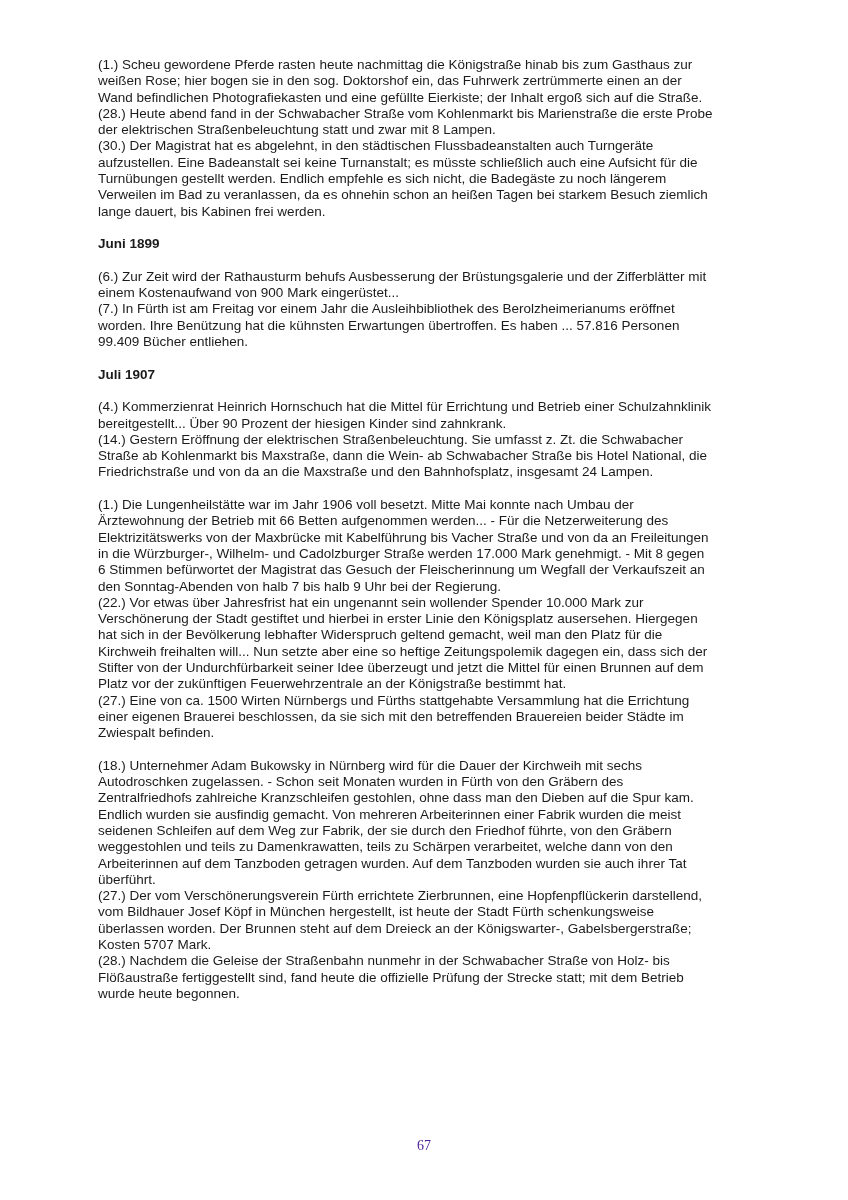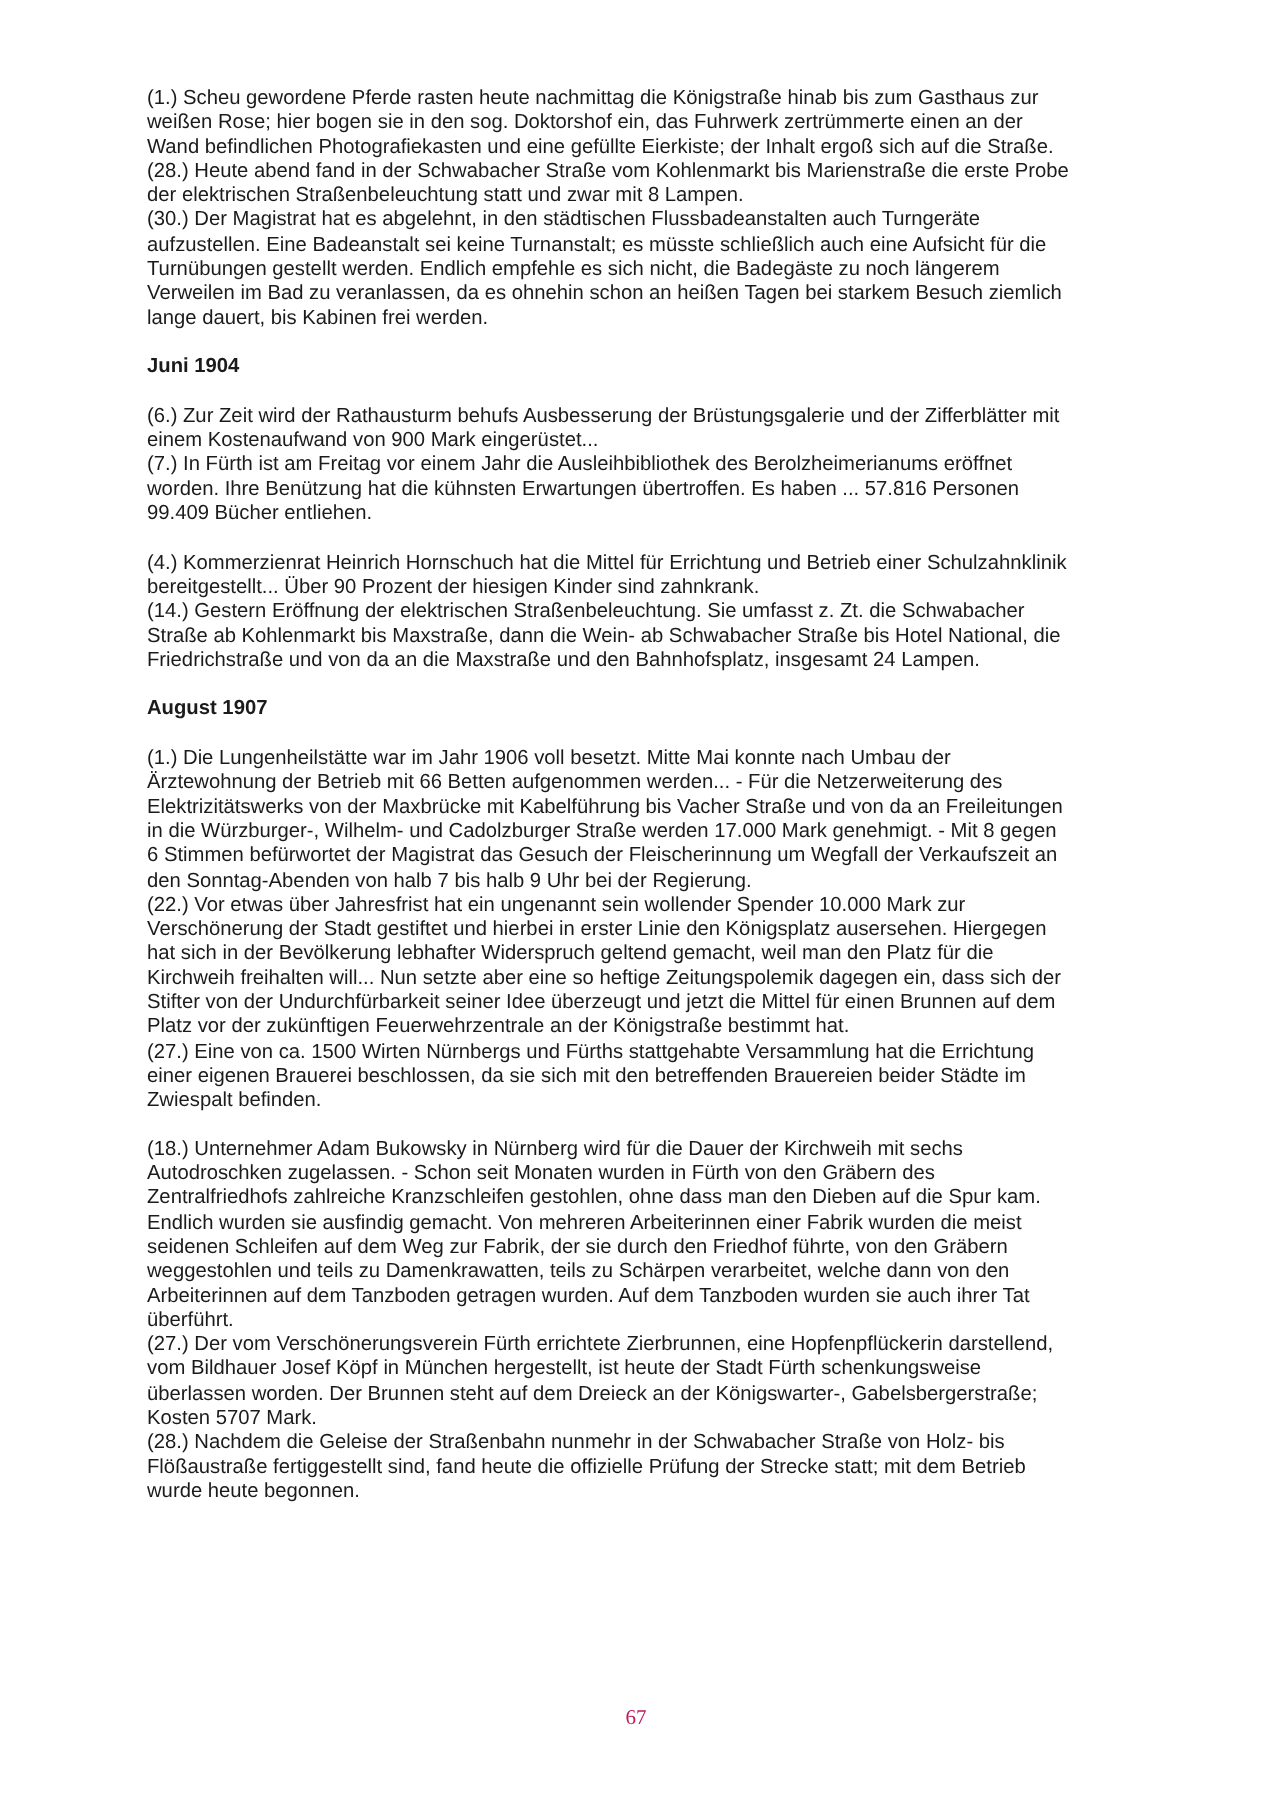--- a/index.html
+++ b/index.html
@@ -43,56 +43,56 @@
     white-space: pre;
   }
   .page-footer {
     position: absolute;
     left: 0;
     top: 1138px;
     width: 848px;
     text-align: center;
     font-family: "Liberation Serif", "DejaVu Serif", serif;
     font-size: 14px;
-    color: #be185d;
+    color: #4c1d95;
   }
 </style>
 </head>
 <body>
 
 <div class="page">
   <div class="doc-body">
 
     <div class="entry-paragraph">(1.) Scheu gewordene Pferde rasten heute nachmittag die Königstraße hinab bis zum Gasthaus zur
 weißen Rose; hier bogen sie in den sog. Doktorshof ein, das Fuhrwerk zertrümmerte einen an der
 Wand befindlichen Photografiekasten und eine gefüllte Eierkiste; der Inhalt ergoß sich auf die Straße.
 (28.) Heute abend fand in der Schwabacher Straße vom Kohlenmarkt bis Marienstraße die erste Probe
 der elektrischen Straßenbeleuchtung statt und zwar mit 8 Lampen.
 (30.) Der Magistrat hat es abgelehnt, in den städtischen Flussbadeanstalten auch Turngeräte
 aufzustellen. Eine Badeanstalt sei keine Turnanstalt; es müsste schließlich auch eine Aufsicht für die
 Turnübungen gestellt werden. Endlich empfehle es sich nicht, die Badegäste zu noch längerem
 Verweilen im Bad zu veranlassen, da es ohnehin schon an heißen Tagen bei starkem Besuch ziemlich
 lange dauert, bis Kabinen frei werden.</div>
 
-    <div class="month-heading">Juni 1904</div>
+    <div class="month-heading">Juni 1899</div>
 
     <div class="entry-paragraph">(6.) Zur Zeit wird der Rathausturm behufs Ausbesserung der Brüstungsgalerie und der Zifferblätter mit
 einem Kostenaufwand von 900 Mark eingerüstet...
 (7.) In Fürth ist am Freitag vor einem Jahr die Ausleihbibliothek des Berolzheimerianums eröffnet
 worden. Ihre Benützung hat die kühnsten Erwartungen übertroffen. Es haben ... 57.816 Personen
 99.409 Bücher entliehen.</div>
 
+    <div class="month-heading">Juli 1907</div>
 
     <div class="entry-paragraph">(4.) Kommerzienrat Heinrich Hornschuch hat die Mittel für Errichtung und Betrieb einer Schulzahnklinik
 bereitgestellt... Über 90 Prozent der hiesigen Kinder sind zahnkrank.
 (14.) Gestern Eröffnung der elektrischen Straßenbeleuchtung. Sie umfasst z. Zt. die Schwabacher
 Straße ab Kohlenmarkt bis Maxstraße, dann die Wein- ab Schwabacher Straße bis Hotel National, die
 Friedrichstraße und von da an die Maxstraße und den Bahnhofsplatz, insgesamt 24 Lampen.</div>
 
-    <div class="month-heading">August 1907</div>
 
     <div class="entry-paragraph">(1.) Die Lungenheilstätte war im Jahr 1906 voll besetzt. Mitte Mai konnte nach Umbau der
 Ärztewohnung der Betrieb mit 66 Betten aufgenommen werden... - Für die Netzerweiterung des
 Elektrizitätswerks von der Maxbrücke mit Kabelführung bis Vacher Straße und von da an Freileitungen
 in die Würzburger-, Wilhelm- und Cadolzburger Straße werden 17.000 Mark genehmigt. - Mit 8 gegen
 6 Stimmen befürwortet der Magistrat das Gesuch der Fleischerinnung um Wegfall der Verkaufszeit an
 den Sonntag-Abenden von halb 7 bis halb 9 Uhr bei der Regierung.
 (22.) Vor etwas über Jahresfrist hat ein ungenannt sein wollender Spender 10.000 Mark zur
 Verschönerung der Stadt gestiftet und hierbei in erster Linie den Königsplatz ausersehen. Hiergegen
 hat sich in der Bevölkerung lebhafter Widerspruch geltend gemacht, weil man den Platz für die

